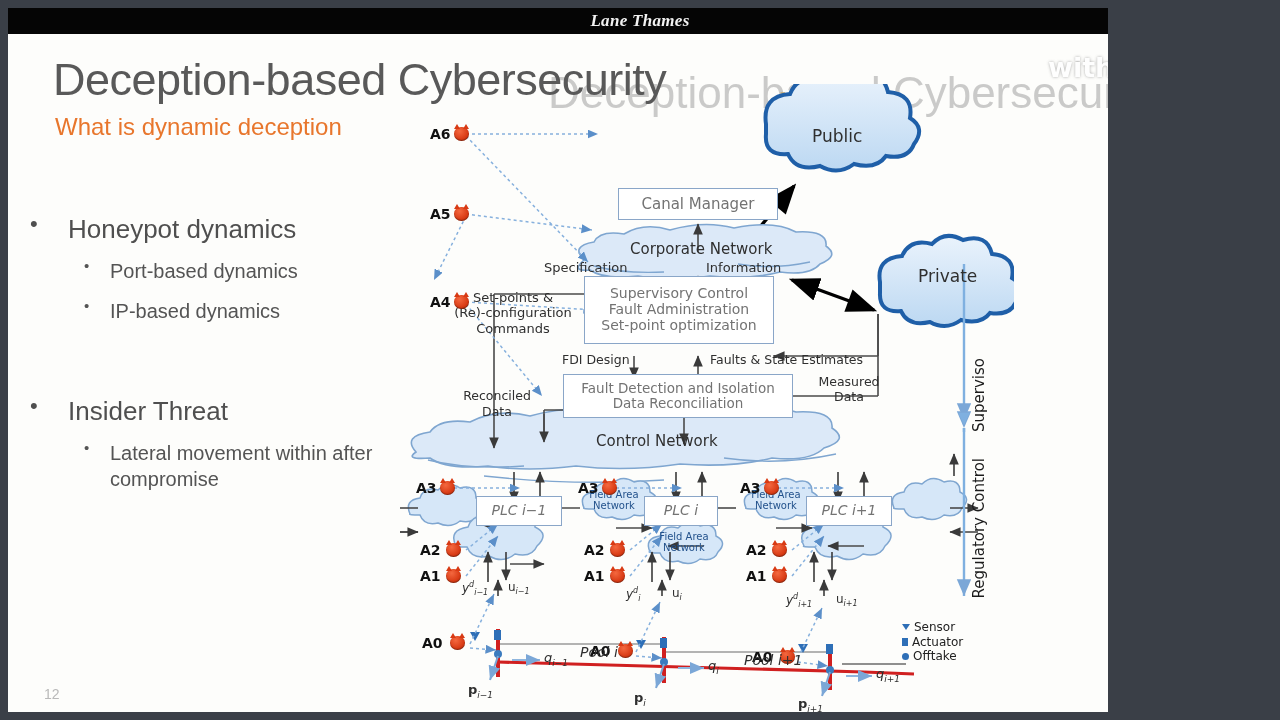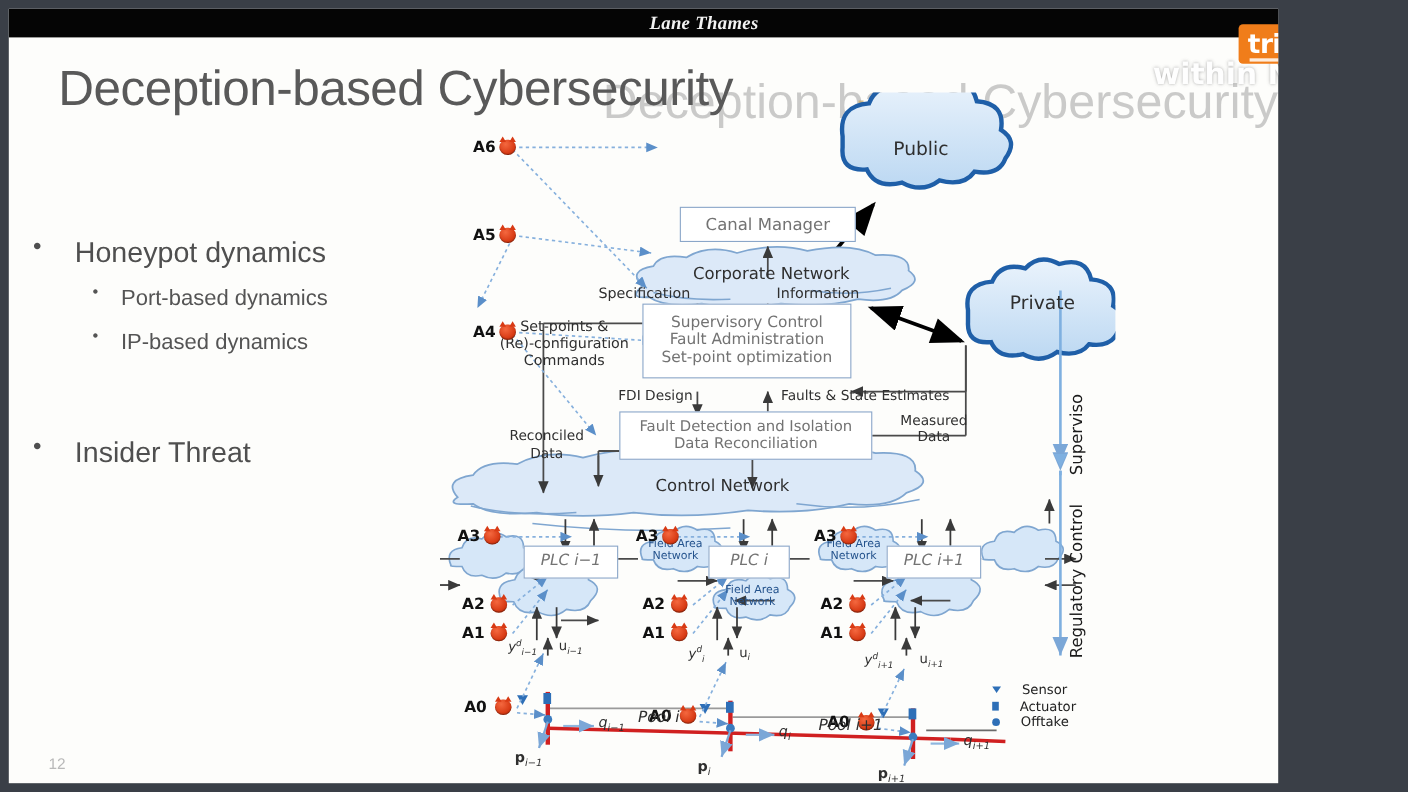--- a/index.html
+++ b/index.html
@@ -1,18 +1,18 @@
 <!DOCTYPE html>
 <html><head>
 <meta charset="utf-8">
 <style>
   html,body{margin:0;padding:0;background:#3a3f47;}
   body{width:1280px;height:720px;overflow:hidden;font-family:"Liberation Sans",sans-serif;}
   .frame{position:absolute;left:0;top:0;width:1280px;height:720px;background:#3a3f47;}
-  .slide{position:absolute;left:8px;top:8px;width:1154px;height:704px;background:#fdfdfb;overflow:hidden;}
+  .slide{position:absolute;left:8px;top:8px;width:1057px;height:704px;background:#fdfdfb;overflow:hidden;padding-left:43px;}
   .topbar{position:absolute;left:0;top:0;width:1264px;height:26px;background:#050505;}
   .presenter{position:absolute;left:0;top:3px;width:1264px;text-align:center;color:#f2f2f2;
     font-family:"Liberation Serif",serif;font-style:italic;font-weight:bold;font-size:17px;letter-spacing:.3px;}
   .logo{position:absolute;left:1118px;top:14px;width:120px;height:36px;background:#f07d1a;border-radius:4px;}
   .logo span{position:absolute;left:0;top:4px;width:120px;text-align:center;color:#fff;
     font-weight:bold;font-size:24px;font-family:"DejaVu Sans",sans-serif;letter-spacing:-.5px;}
   .logo .ul{position:absolute;left:10px;top:31px;width:100px;height:3px;background:#fff;opacity:.85;}
   .ghost-nw{position:absolute;left:1040px;top:44px;color:#ffffff;font-size:27px;font-weight:bold;
     font-family:"DejaVu Sans",sans-serif;opacity:.80;text-shadow:0 0 3px rgba(120,120,120,.8);white-space:nowrap;}
   .ghost-title{position:absolute;left:540px;top:60px;color:#8e8e8e;font-size:44px;opacity:.45;white-space:nowrap;}
@@ -37,21 +37,21 @@
        display:flex;align-items:center;justify-content:center;flex-direction:column;}
   .box span{color:#737373;font-family:"DejaVu Sans",sans-serif;line-height:1.12;text-align:center;}
   .aid{position:absolute;font-weight:bold;font-size:14px;color:#111;font-family:"DejaVu Sans",sans-serif;}
   .dev{position:absolute;width:15px;height:14px;border-radius:48% 48% 52% 52%;
       background:radial-gradient(circle at 38% 30%, #f4683f 0%, #d83a14 62%, #a42b0d 100%);
       box-shadow:inset 0 -1px 1px rgba(0,0,0,.35);}
   .dev:before,.dev:after{content:"";position:absolute;top:-3px;width:0;height:0;
       border-left:3px solid transparent;border-right:3px solid transparent;border-bottom:5px solid #d83a14;}
   .dev:before{left:0px;} .dev:after{right:0px;}
   .legend{position:absolute;left:894px;top:612px;font-size:12px;color:#222;font-family:"DejaVu Sans",sans-serif;line-height:1.22;}
-  .legend div{display:flex;align-items:center;gap:19px;}
+  .legend div{display:flex;align-items:center;gap:4px;}
   .lg-tri{width:0;height:0;border-left:4px solid transparent;border-right:4px solid transparent;border-top:6px solid #2e6fb7;}
   .lg-sq{width:6px;height:8px;background:#2e6fb7;}
   .lg-ci{width:7px;height:7px;border-radius:50%;background:#2e6fb7;}
   .vlabel{position:absolute;color:#1b1b1b;font-family:"DejaVu Sans",sans-serif;font-size:15px;
      writing-mode:vertical-rl;transform:rotate(180deg);white-space:nowrap;}
 </style>
 </head>
 <body>
 
 <div class="frame">
@@ -63,29 +63,31 @@
   <div class="ghost-nw">within Networks</div>
   <div class="logo">
     <span>tripwire</span>
     <div class="ul"></div>
   </div>
 
   <div class="ghost-title">Deception-based Cybersecurity</div>
   <div class="ghost-at">tion at</div>
 
   <div class="title">Deception-based Cybersecurity</div>
+  <div class="subtitle">What is dynamic deception</div>
   <div class="slideno">12</div>
 
   <div class="bullets">
     <ul class="b">
       <li class="l1">Honeypot dynamics</li>
       <li class="l2">Port-based dynamics</li>
       <li class="l2">IP-based dynamics</li>
       <li class="gap"></li>
       <li class="l1">Insider Threat</li>
+      <li class="l2">Lateral movement within after compromise</li>
     </ul>
   </div>
 
   <div class="diagram">
 
     <svg class="svgwrap" viewBox="0 0 620 626">
       <defs>
         <linearGradient id="cg" x1="0" y1="0" x2="0" y2="1">
           <stop offset="0%" stop-color="#eaf3fc"></stop>
               <stop offset="100%" stop-color="#bcd8f2"></stop>

